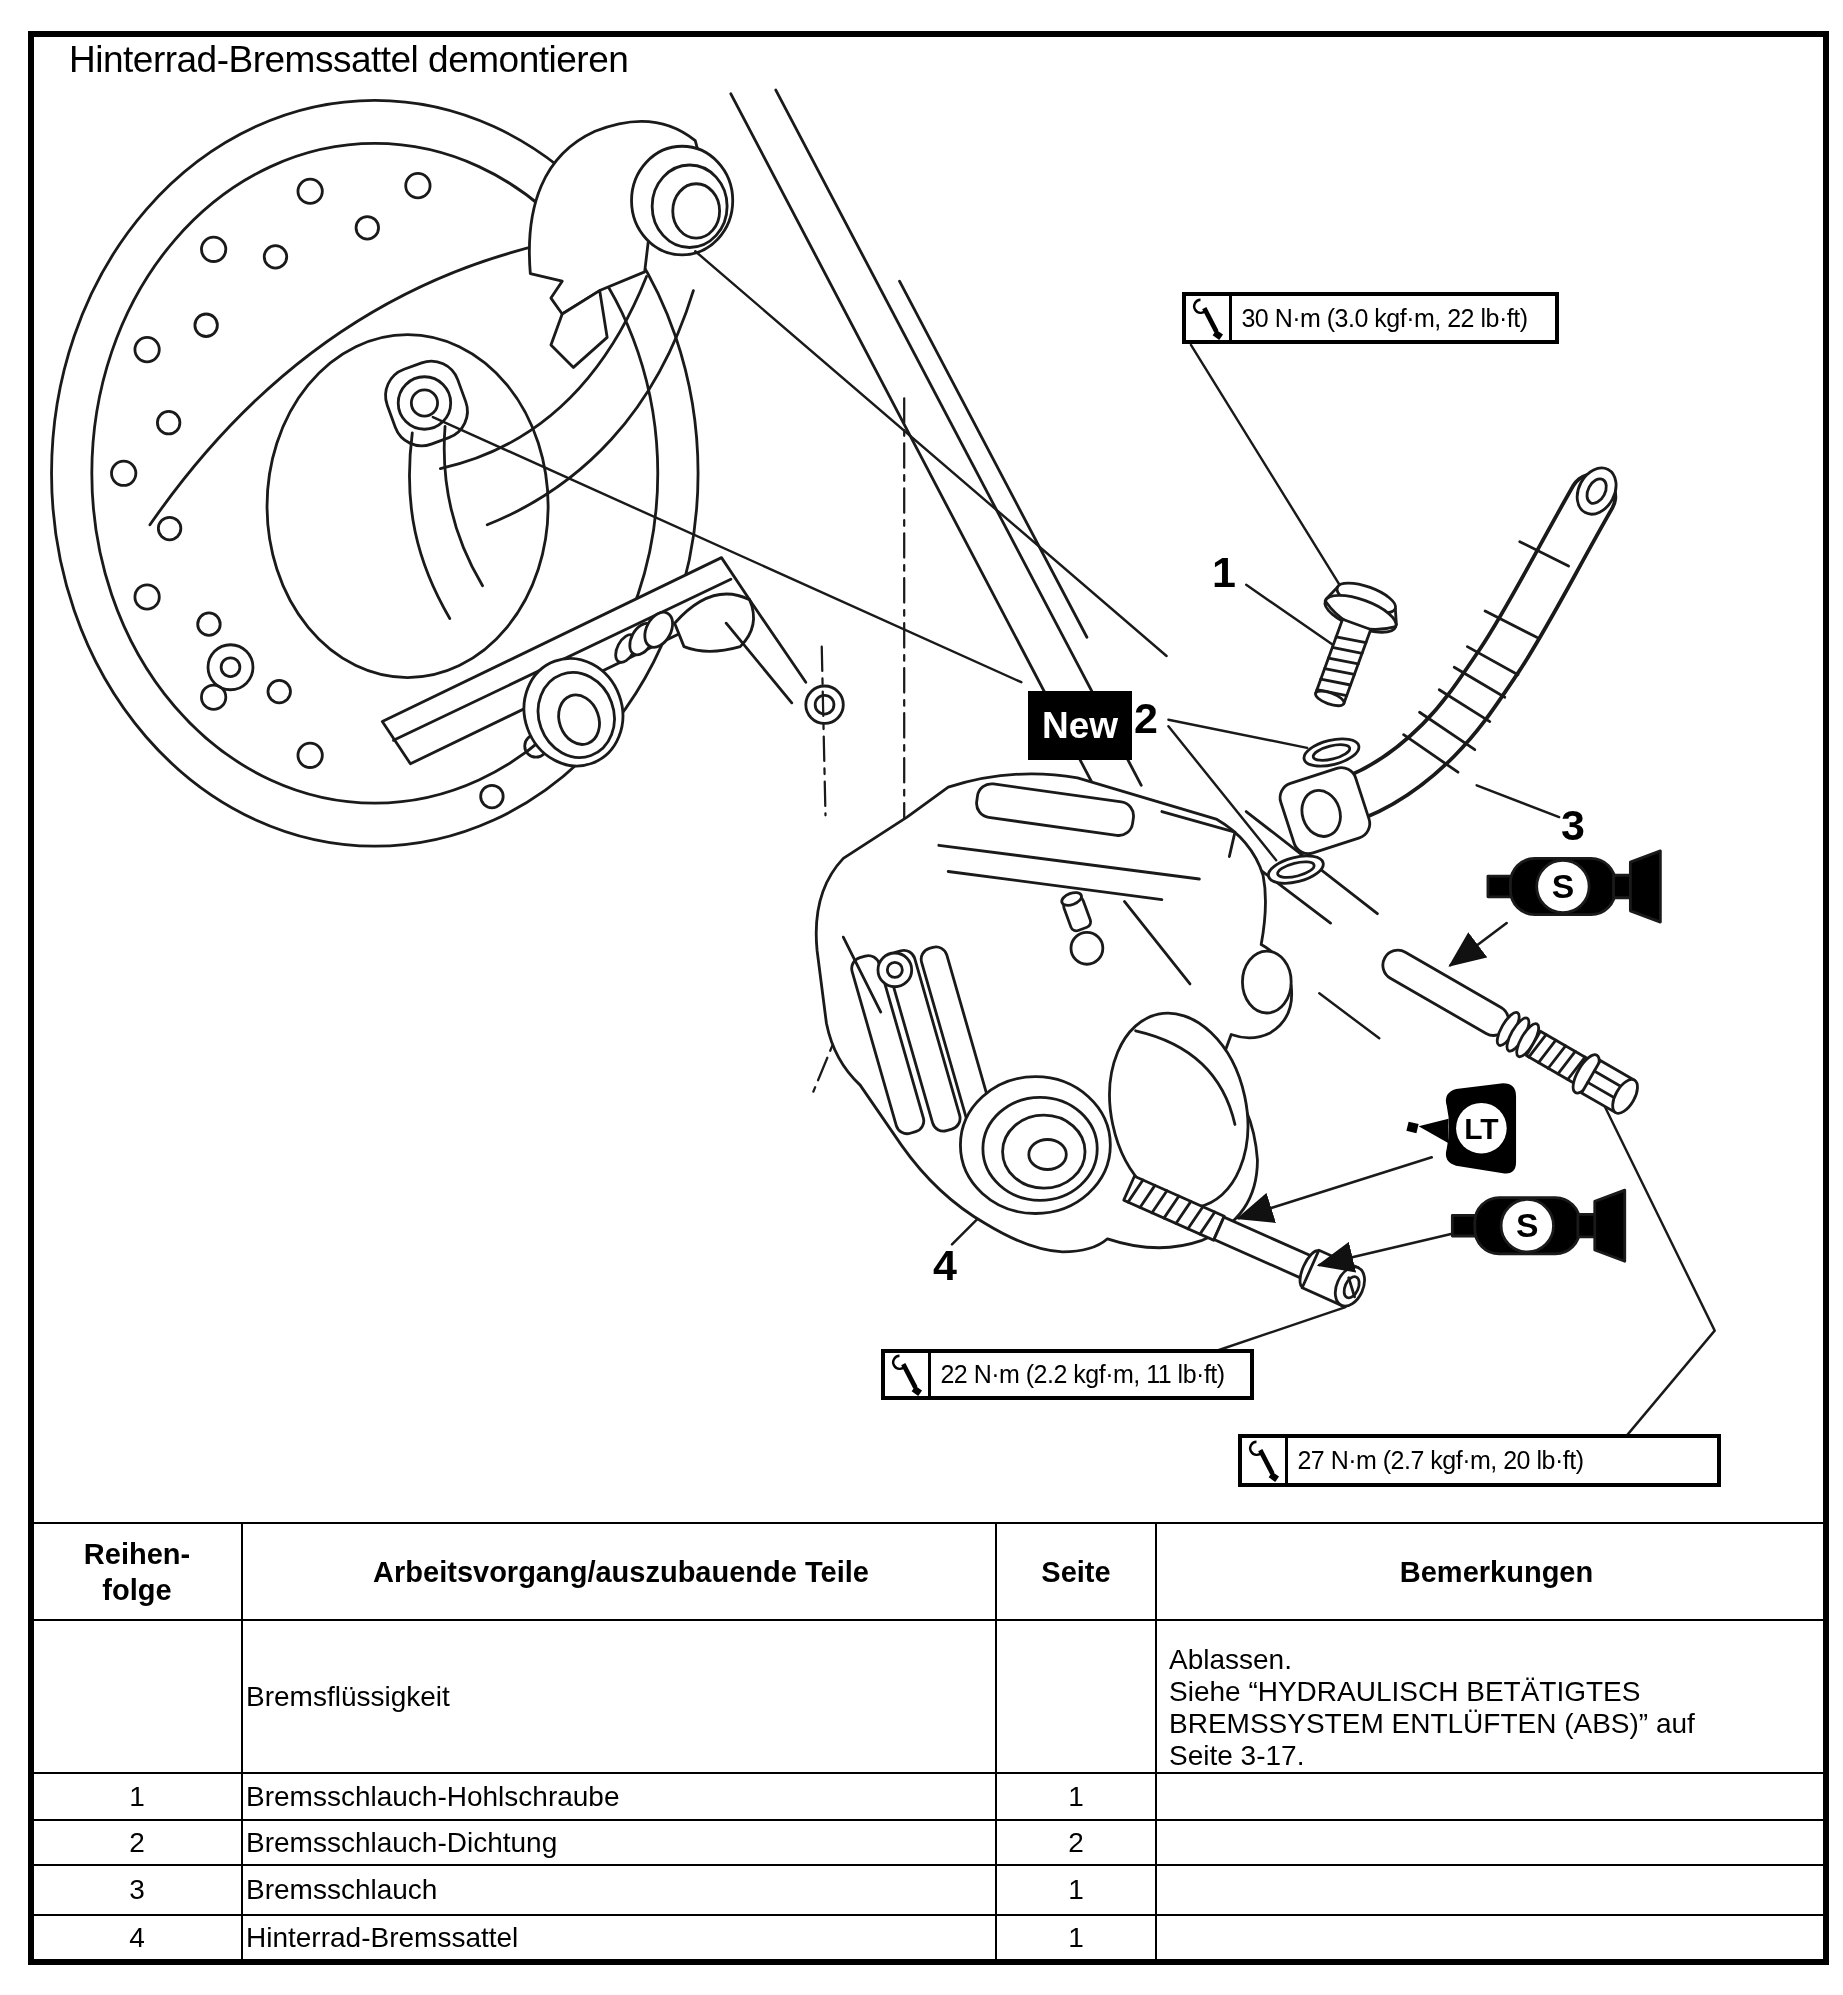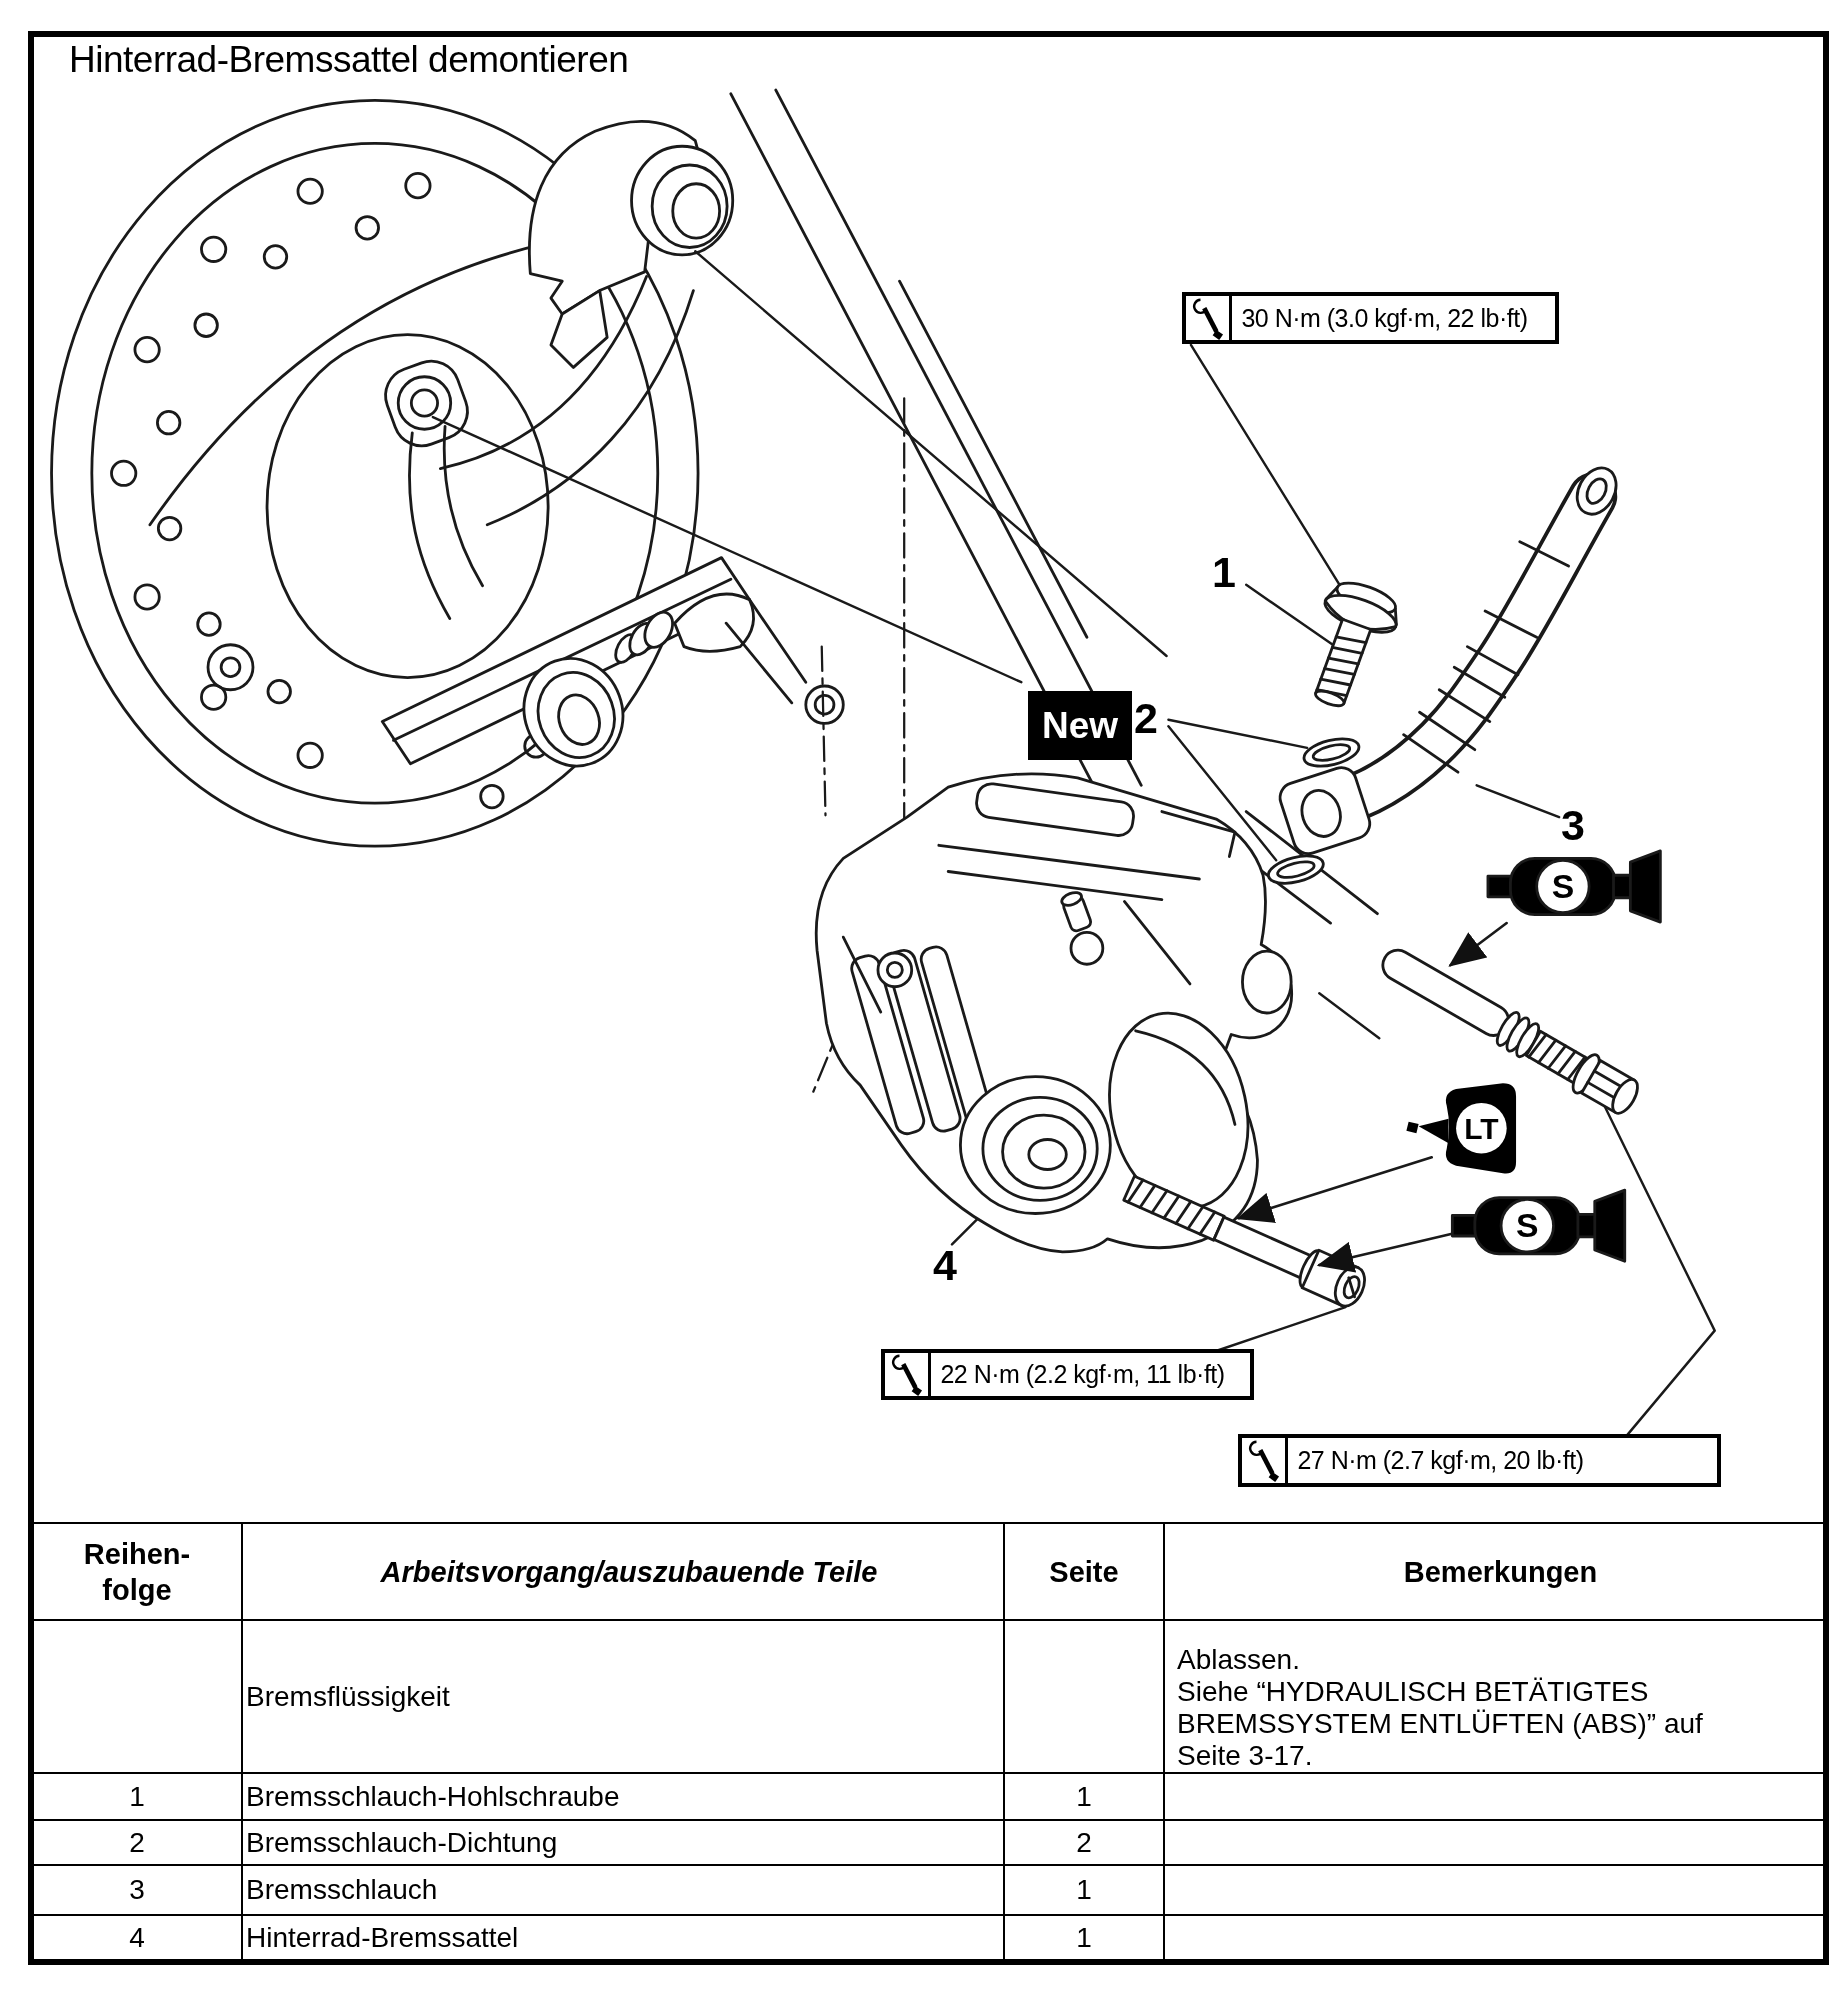--- a/index.html
+++ b/index.html
@@ -317,21 +317,21 @@
 
   <div id="new-box">New</div>
 
   <table id="parts-table">
     <tbody>
         <tr class="h-row">
       <th class="c-order">
         <span>Reihen-</span><br>
         <span>folge</span>
       </th>
-      <th class="c-part" style="text-align:center;padding-left:12px;font-style:italic;">Arbeitsvorgang/auszubauende Teile</th>
+      <th class="c-part" style="text-align:center;padding-left:4px;">Arbeitsvorgang/auszubauende Teile</th>
       <th class="c-qty">Seite</th>
       <th class="c-rem" style="text-align:center;padding-left:12px;">Bemerkungen</th>
     </tr>
     <tr class="fluid-row">
       <td class="c-order"></td>
       <td class="c-part">Bremsflüssigkeit</td>
       <td class="c-qty"></td>
       <td class="c-rem top">Ablassen.<br>Siehe “HYDRAULISCH BETÄTIGTES<br>BREMSSYSTEM ENTLÜFTEN (ABS)” auf<br>Seite 3-17.</td>
     </tr>
     <tr class="p-row">

